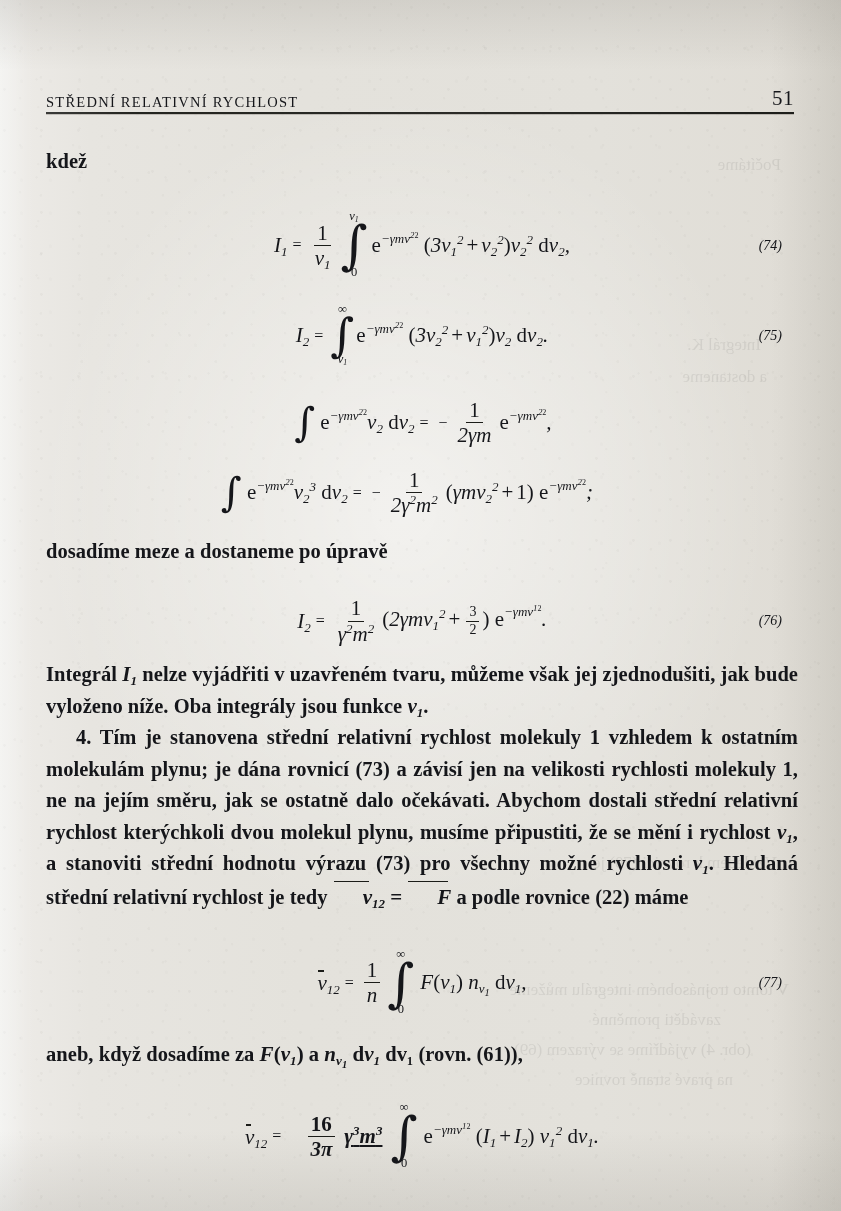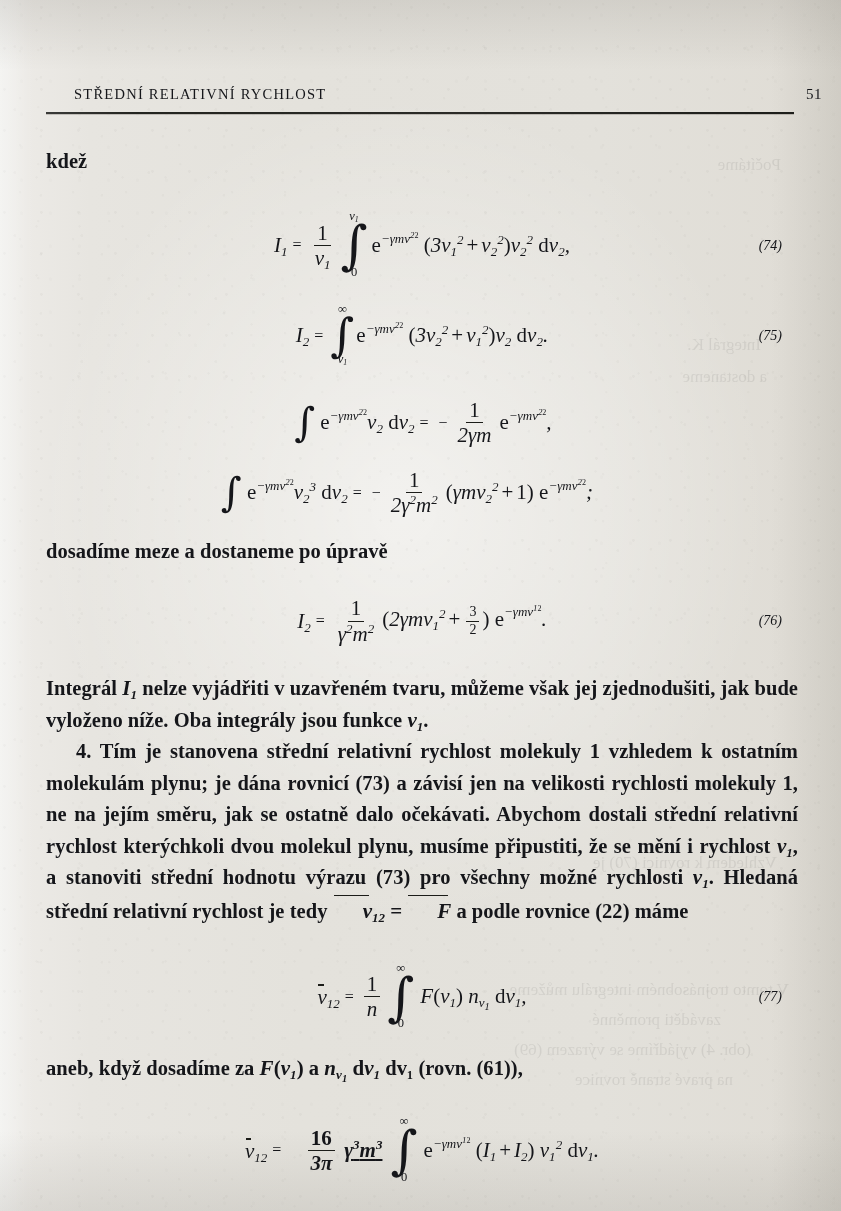--- a/index.html
+++ b/index.html
@@ -58,30 +58,30 @@
     filter: blur(.45px);
   }
   .bleed .bl { position: absolute; white-space: nowrap; }
 
   .content { position: relative; z-index: 3; }
 
   
   .header {
     position: absolute;
     left: 46px; top: 86px; width: 748px;
-    display: flex; align-items: flex-end; justify-content: space-between; margin-left: 28px;
+    display: flex; align-items: flex-end; justify-content: space-between;
   }
   .runhead {
     font-size: 14.5px;
     letter-spacing: 1.25px;
     font-variant: small-caps;
     text-transform: uppercase;
     white-space: nowrap;
   }
-  .folio { font-size: 15px; letter-spacing: .5px; }
+  .folio { font-size: 21px; letter-spacing: .5px; }
   .rule {
     position: absolute;
     left: 46px; top: 112px; width: 748px; height: 2px;
     background: linear-gradient(90deg, #3a3a38 0%, #23241f 12%, #2b2b27 55%, #1d1e1a 100%);
     box-shadow: 0 1px 0 rgba(120,116,110,.35);
   }
 
   
   .body { position: absolute; left: 46px; top: 128px; width: 752px; }
   p.tx {
@@ -274,21 +274,21 @@
             <span class="den m">γ<sup>2</sup>m<sup>2</sup></span>
           </span>
           <span class="m"><span class="up">(</span>2γmv<sub>1</sub><sup>2</sup><span class="opn">+</span><span class="frac sm" style="font-style:normal">
                 <span class="num">3</span>
                 <span class="den">2</span>
               </span><span class="up">)</span>&nbsp;<span class="up">e</span><span class="exp">−γmv<span class="e2">1</span><sup style="font-style:normal">2</sup></span>.</span>
         </span>
         <span class="eqno">(76)</span>
       </div>
 
-      <p class="tx just" style="margin-top:14px;"><span>Integrál </span><span class="m">I<sub>1</sub></span><span> nelze vyjádřiti v uzavřeném tvaru, můžeme však jej zjednodušiti, jak bude vyloženo níže. Oba integrály jsou funkce </span><span class="m">v<sub>1</sub></span><span>.</span></p>
+      <p class="tx just" style=""><span>Integrál </span><span class="m">I<sub>1</sub></span><span> nelze vyjádřiti v uzavřeném tvaru, můžeme však jej zjednodušiti, jak bude vyloženo níže. Oba integrály jsou funkce </span><span class="m">v<sub>1</sub></span><span>.</span></p>
 
       <p class="tx just ind" style="margin-top:0;"><span>4.</span><span> Tím je stanovena střední relativní rychlost molekuly 1 vzhledem k ostatním molekulám plynu; je dána rovnicí (73) a závisí jen na velikosti rychlosti molekuly 1, ne na jejím směru, jak se ostatně dalo očekávati. Abychom dostali střední relativní rychlost kterýchkoli dvou molekul plynu, musíme připustiti, že se mění i rychlost </span><span class="m">v<sub>1</sub></span><span>, a stanoviti střední hodnotu výrazu (73) pro všechny možné rychlosti </span><span class="m">v<sub>1</sub></span><span>. Hledaná střední relativní rychlost je tedy </span><span class="m"><span class="bar">v</span><sub>12</sub><span class="op">=</span><span class="bar">F</span></span><span> a podle rovnice (22) máme</span></p>
 
       <div class="eqrow" style="margin-top:24px; height:92px;">
         <span class="eqbody">
           <span class="m"><span class="bar">v</span><sub>12</sub></span>
             <span class="op">=</span>
           <span class="frac">
             <span class="num rm">1</span>
             <span class="den m">n</span>

